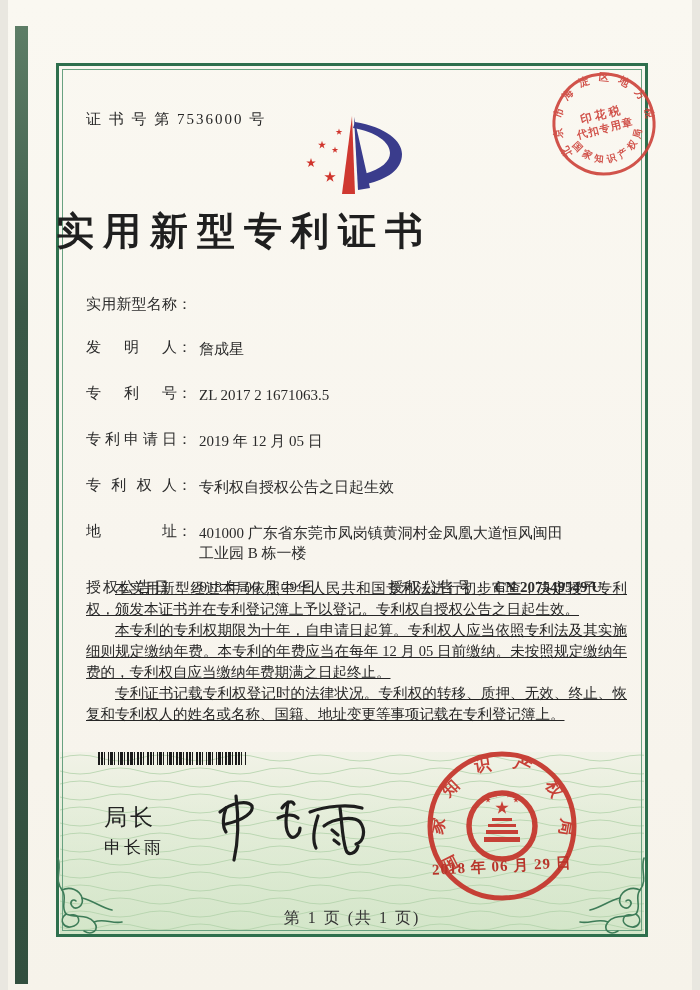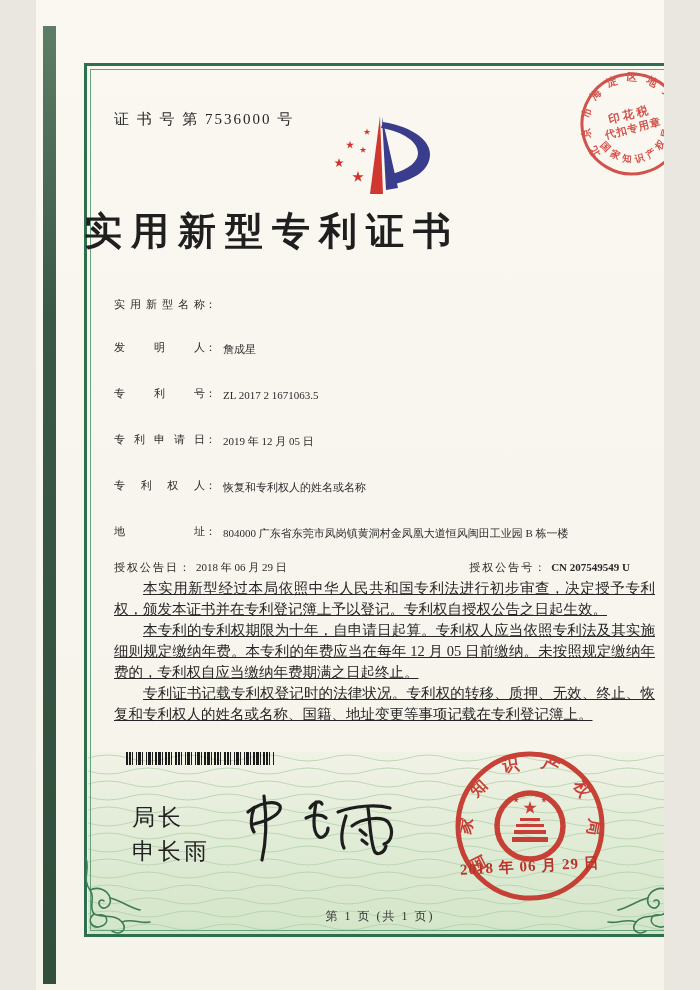--- a/index.html
+++ b/index.html
@@ -1,18 +1,18 @@
 <!DOCTYPE html>
 <html><head>
 <meta charset="utf-8">
 <style>
   * { margin:0; padding:0; box-sizing:border-box; }
   html,body { background:#e9e7e0; }
   .page {
-    position:relative; width:628px; height:990px; margin:0 auto;
+    position:relative; width:684px; height:990px; margin:0 auto;
     background:linear-gradient(180deg,#faf8f1 0%,#f8f5ee 55%,#f6f3ea 100%);
     overflow:hidden;
     font-family:"Liberation Serif","DejaVu Serif",serif;
     color:#2c2c2c;
   }
   
   .spine { position:absolute; left:7px; top:26px; width:13px; height:958px;
     background:linear-gradient(180deg,#5d7d66,#3a5847 30%,#324f3e); }
   
   .frame { position:absolute; left:48px; top:63px; width:592px; height:874px;
@@ -22,48 +22,48 @@
   
   .band { position:absolute; left:52px; top:752px; width:584px; height:184px; z-index:1;
     background:linear-gradient(180deg,rgba(214,234,205,0.18) 0%,rgba(203,228,193,0.45) 40%,rgba(192,222,182,0.65) 100%); }
   .band svg { position:absolute; left:0; top:0; }
   .corner { position:absolute; z-index:3; }
   .cert-no { position:absolute; left:78px; top:110px; font-size:15px; letter-spacing:2px;
     color:#262626; z-index:3; }
   .logo { position:absolute; left:284px; top:104px; z-index:3; }
   .title { position:absolute; left:48px; top:206px; width:592px; text-align:left;
     font-size:38px; font-weight:bold; letter-spacing:9px; color:#1f1f1f; z-index:3; }
-  .fields { position:absolute; left:78px; top:296px; width:540px; font-size:11px;
+  .fields { position:absolute; left:78px; top:296px; width:540px; font-size:15px;
     color:#2b2b2b; z-index:3; }
   .f-row { display:flex; align-items:flex-start; line-height:17px; margin-bottom:26px; }
   .f-label { flex:none; width:91px; text-align:justify; text-align-last:justify; }
   .f-colon { flex:none; margin-right:7px; }
   .f-value { line-height:20px; }
   .f-value.addr { width:375px; }
   .grant-row { display:flex; justify-content:space-between; line-height:17px; margin-top:-6px;text-align:center; }
   .grant-pair { display:flex; }
   .grant-pair .g-label { letter-spacing:2px; }
   .grant-right { margin-right:24px; }
   .paras { position:absolute; left:78px; top:578px; width:541px; font-size:14.5px;
     line-height:21px; text-align:justify; color:#262626; z-index:3;text-decoration:underline; }
   .paras p { text-indent:2em; }
   .barcode { position:absolute; left:90px; top:752px; width:148px; height:13px; z-index:3;
     background:repeating-linear-gradient(90deg,
       #1b1b1b 0px,#1b1b1b 1.5px,transparent 1.5px,transparent 2.6px,
       #1b1b1b 2.6px,#1b1b1b 5.2px,transparent 5.2px,transparent 6.2px,
       #1b1b1b 6.2px,#1b1b1b 7.2px,transparent 7.2px,transparent 9.8px); }
   .sig-title { position:absolute; left:96px; top:802px; font-size:23px; letter-spacing:3px; color:#222; z-index:3; }
-  .sig-name  { position:absolute; left:96px; top:836px; font-size:23px; letter-spacing:3px; color:#222; z-index:3; }
+  .sig-name  { position:absolute; left:96px; top:836px; font-size:17px; letter-spacing:3px; color:#222; z-index:3; }
   .signature { position:absolute; left:198px; top:772px; z-index:4; }
   .seal { position:absolute; left:416px; top:748px; z-index:5; opacity:0.93; }
   .seal-date { position:absolute; left:424px; top:857px; font-size:15px; font-weight:bold;
     color:#b8342a; transform:rotate(-3deg); white-space:nowrap; letter-spacing:1px; z-index:6; }
   .stamp { position:absolute; left:542px; top:70px; z-index:5; transform:rotate(-14deg); opacity:0.9; }
   .footer { position:absolute; left:48px; top:908px; width:592px; text-align:center;
-    font-size:12px; letter-spacing:2px; color:#333; z-index:3; }
+    font-size:16px; letter-spacing:2px; color:#333; z-index:3; }
 </style>
 </head>
 <body>
 
 <div class="page">
 
   <div class="spine"></div>
 
   <div class="band">
     <svg width="584" height="184" viewBox="0 0 584 184">
@@ -143,26 +143,26 @@
       <span class="f-value">ZL 2017 2 1671063.5</span>
     </div>
     <div class="f-row">
       <span class="f-label">专利申请日</span>
         <span class="f-colon">：</span>
       <span class="f-value">2019 年 12 月 05 日</span>
     </div>
     <div class="f-row">
       <span class="f-label">专利权人</span>
         <span class="f-colon">：</span>
-      <span class="f-value">恢复和专利权人的姓名或名称</span>
+      <span class="f-value">专利权自授权公告之日起生效</span>
     </div>
     <div class="f-row" style="margin-bottom:22px;">
       <span class="f-label">地址</span>
         <span class="f-colon">：</span>
-      <span class="f-value addr">804000 广东省东莞市凤岗镇黄洞村金凤凰大道恒风闽田工业园 B 栋一楼</span>
+      <span class="f-value addr">401000 广东省东莞市凤岗镇黄洞村金凤凰大道恒风闽田工业园 B 栋一楼</span>
     </div>
     <div class="grant-row">
       <span class="grant-pair">
         <span class="g-label">授权公告日</span>
           <span>：</span>
         <span style="margin-left:6px;">2018 年 06 月 29 日</span>
       </span>
       <span class="grant-pair grant-right">
         <span class="g-label">授权公告号</span>
           <span>：</span>

